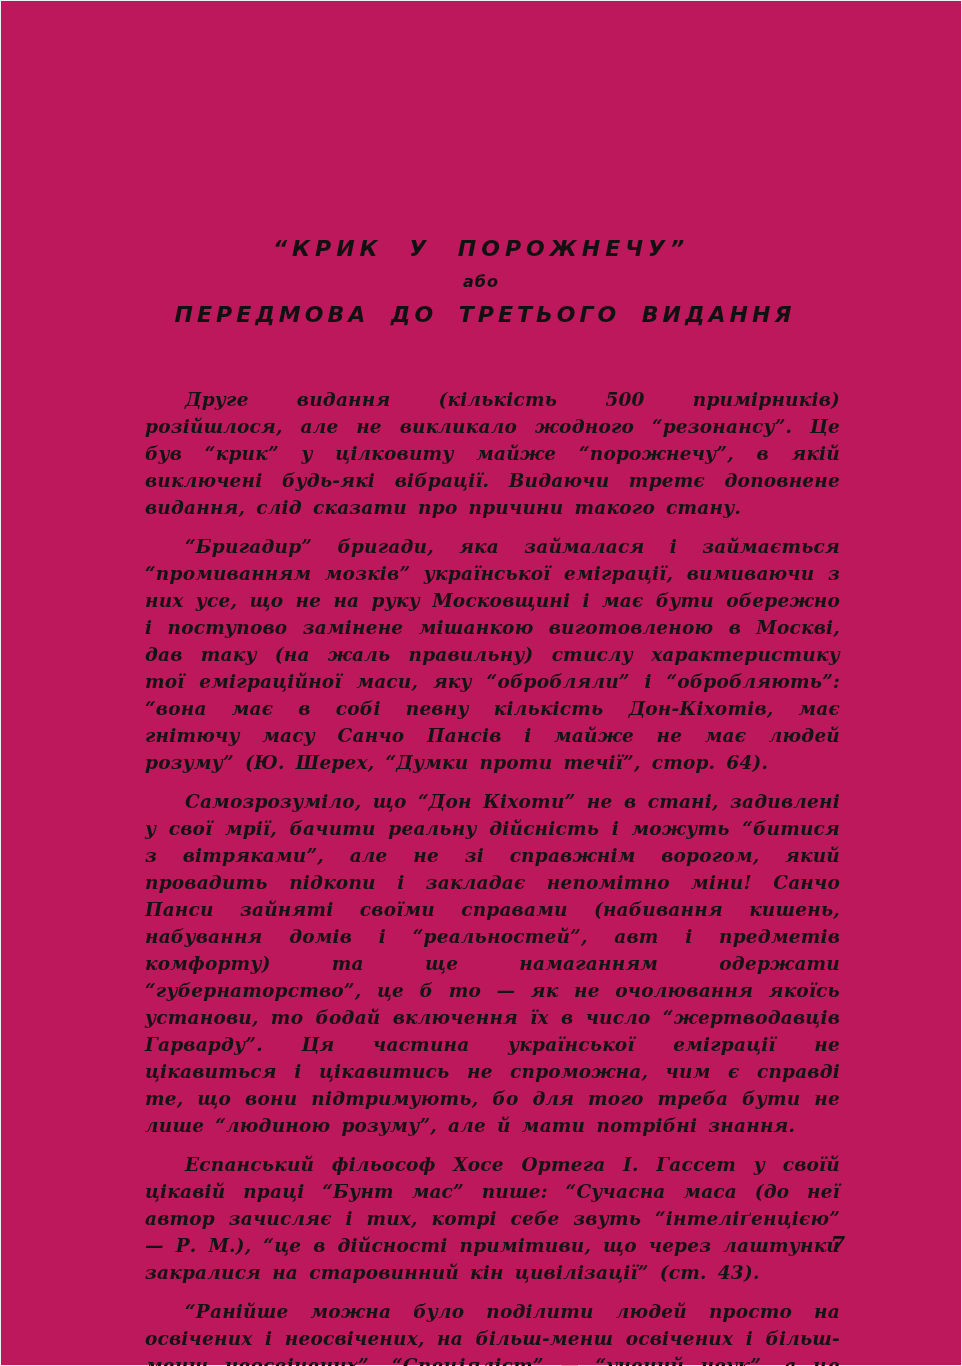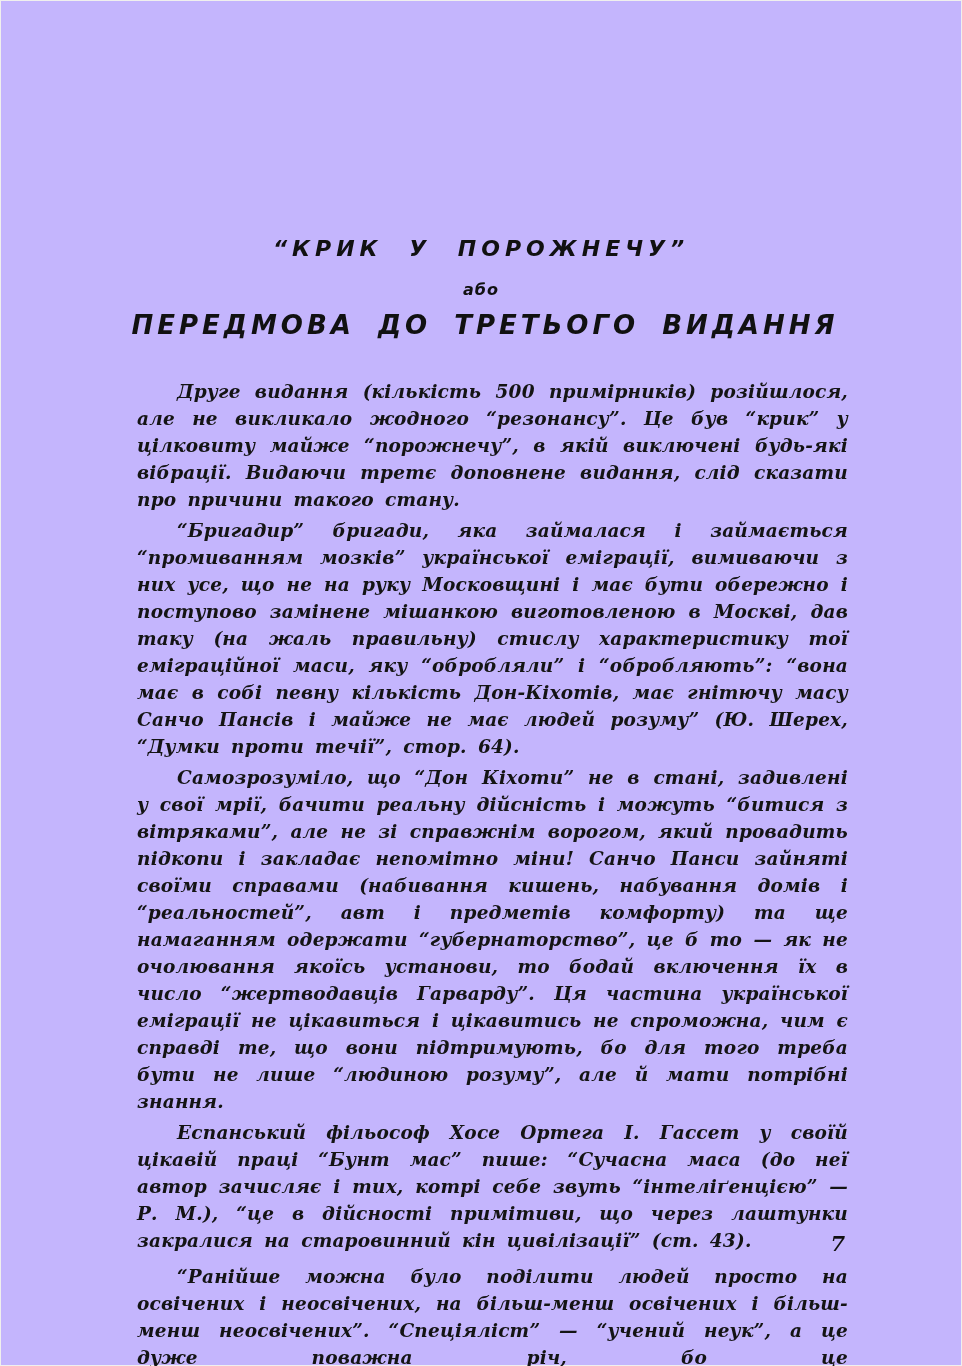--- a/index.html
+++ b/index.html
@@ -11,21 +11,21 @@
     height: 1366px;
     position: relative;
     background: #ffffff;
     color: #141414;
     font-family: "DejaVu Serif", serif;
     overflow: hidden;
   }
   .page {
     position: absolute;
     inset: 0;
-    background: #c4b5fd;
+    background: #be185d;
     box-shadow: inset 0 0 0 1px #f0f0ee;
   }
 
   
   .title-block {
     position: absolute;
     top: 236px;
     left: 0;
     width: 100%;
     text-align: center;
@@ -34,50 +34,50 @@
     color: #111;
   }
   .title-main {
     margin: 0;
     font-family: "DejaVu Sans", sans-serif;
     font-size: 22px;
     letter-spacing: 5px;
     word-spacing: 14px;
   }
   .title-connector {
-    margin-top: 19px;
+    margin-top: 11px;
     font-family: "DejaVu Sans", sans-serif;
     font-size: 16px;
     letter-spacing: 1px;
     text-align: center;
   }
   .title-sub {
     margin: 11px 0 0 8px;
     font-family: "DejaVu Sans", sans-serif;
-    font-size: 26px;
+    font-size: 22px;
     letter-spacing: 4px;
     word-spacing: 10px;
   }
 
   
   .body-text {
     position: absolute;
     top: 374px;
     left: 133px;
     width: 719px;
     font-style: italic;
     font-weight: bold;
     font-size: 18.5px;
     line-height: 27px;
     text-align: justify;
     word-spacing: 4.5px;
     letter-spacing: 0.2px;
   }
   .body-text p {
-    margin: 4px;
+    margin: 12px;
     text-indent: 40px;
   }
   .body-text p.last-para {
     margin-top: 9px;
     text-align-last: justify;
   }
 
   
   .page-number {
     position: absolute;

